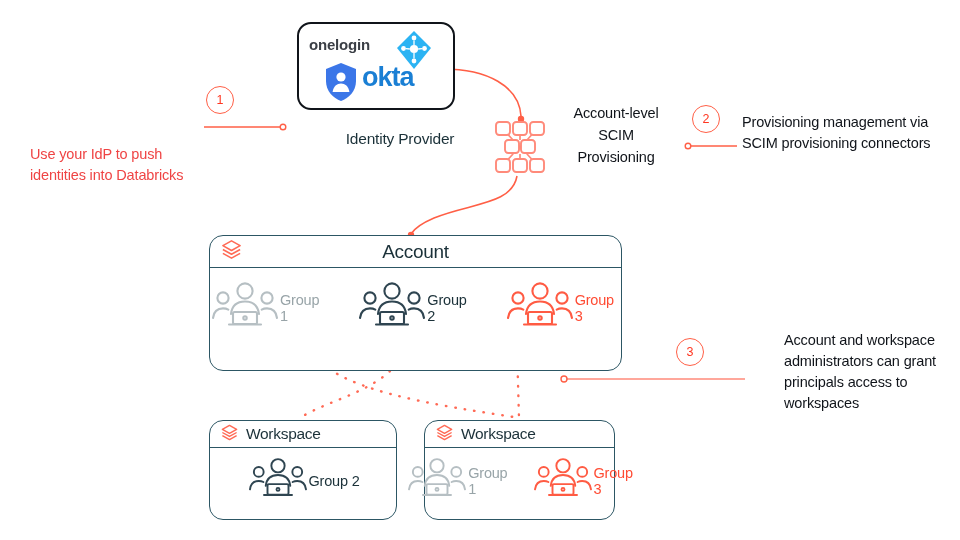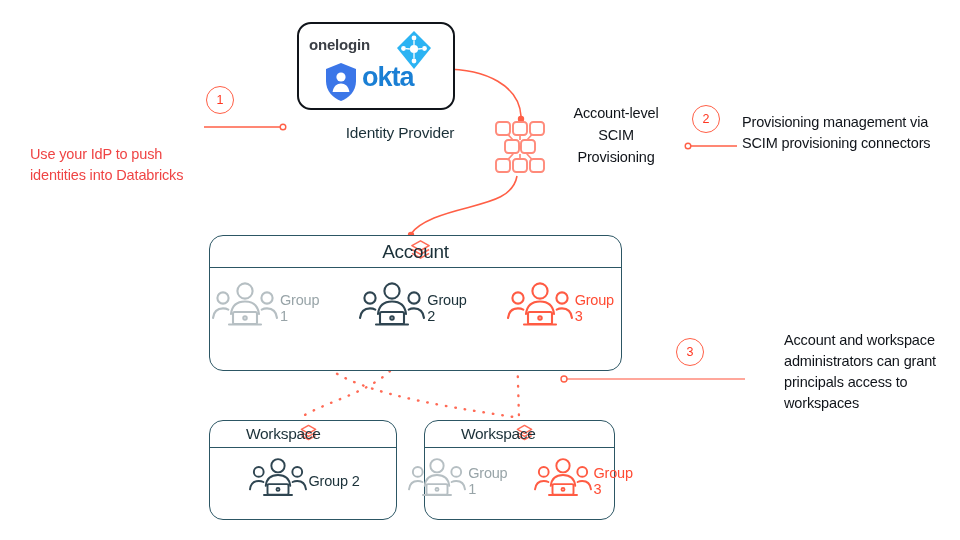--- a/index.html
+++ b/index.html
@@ -29,21 +29,21 @@
     font-size:15px;font-weight:600;letter-spacing:-0.2px;color:#3b3f46;
   }
   #azure-ad-icon{position:absolute;left:93px;top:4px;}
   #entra-shield-icon{position:absolute;left:25px;top:38px;}
   #okta-wordmark{
     position:absolute;left:63px;top:38px;
     font-size:27px;font-weight:700;letter-spacing:-1px;color:#1a7fd4;
     line-height:30px;
   }
   #idp-caption{
-    left:285px;top:124px;width:158px;text-align:center;
+    left:285px;top:130px;width:158px;text-align:center;
     font-size:15.5px;color:#1B3139;letter-spacing:-0.2px;padding-left:36px;
   }
 
   
   #callout-1-text{
     left:30px;top:96px;width:175px;
     font-size:14.5px;line-height:21px;color:#ef4444;letter-spacing:-0.15px;margin-top:48px;
   }
   .badge{
     width:28px;height:28px;border-radius:50%;
@@ -70,21 +70,21 @@
     font-size:14.5px;line-height:21px;color:#10141a;letter-spacing:-0.15px;
   }
 
   
   .container-box{
     border:1.6px solid #2C5664;border-radius:14px;background:#fff;
     box-sizing:border-box;position:absolute;
   }
   .container-head{
     height:31px;border-bottom:1.6px solid #2C5664;
-    display:flex;align-items:center;position:relative;justify-content:center;
+    display:flex;align-items:center;position:relative;
   }
   .db-logo{margin-left:10px;display:block;}
   .container-title{
     position:absolute;left:0;right:0;text-align:center;
     font-size:19px;color:#1B3139;letter-spacing:-0.3px;
     pointer-events:none;
   }
   .ws-title{font-size:15.5px;}
   .ws-head{height:26px;}
   .ws-title-pos{left:36px;right:0;text-align:left;}

